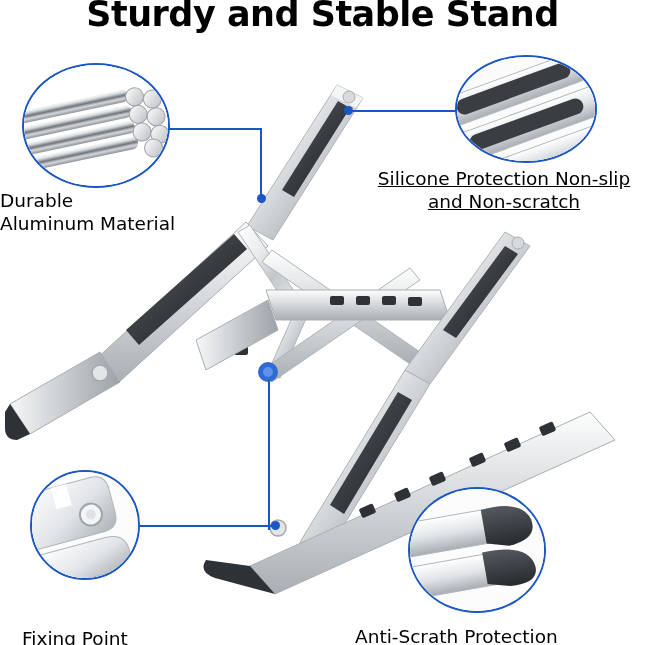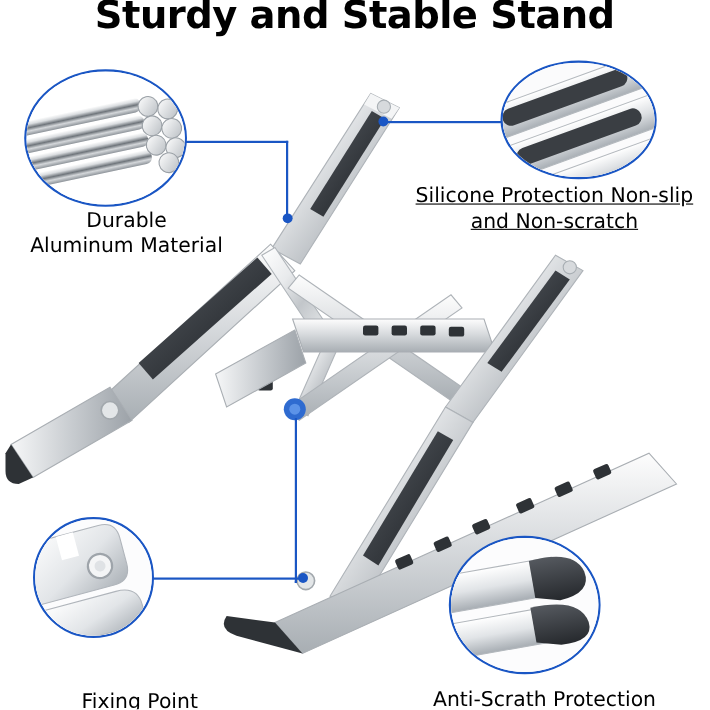--- a/index.html
+++ b/index.html
@@ -28,21 +28,21 @@
     color: #000;
     font-family: "DejaVu Sans", sans-serif;
     white-space: nowrap;
   }
   
   .label {
     position: absolute;
     font-size: 18.5px;
     color: #000;
     font-family: "DejaVu Sans", sans-serif;
-    text-align: center;
+    text-align: left;
     line-height: 1.22;
     white-space: pre;
   }
   #label-aluminum { left: 0px;   top: 190px;  width: 230px; }
   #label-silicone { left: 370px; top: 168px;  width: 268px; text-align: center; text-decoration: underline;}
   #label-fixing   { left: 22px;  top: 628px;  width: 210px; }
   #label-scratch  { left: 355px; top: 626px;  width: 280px; }
 
   
   .callout {

